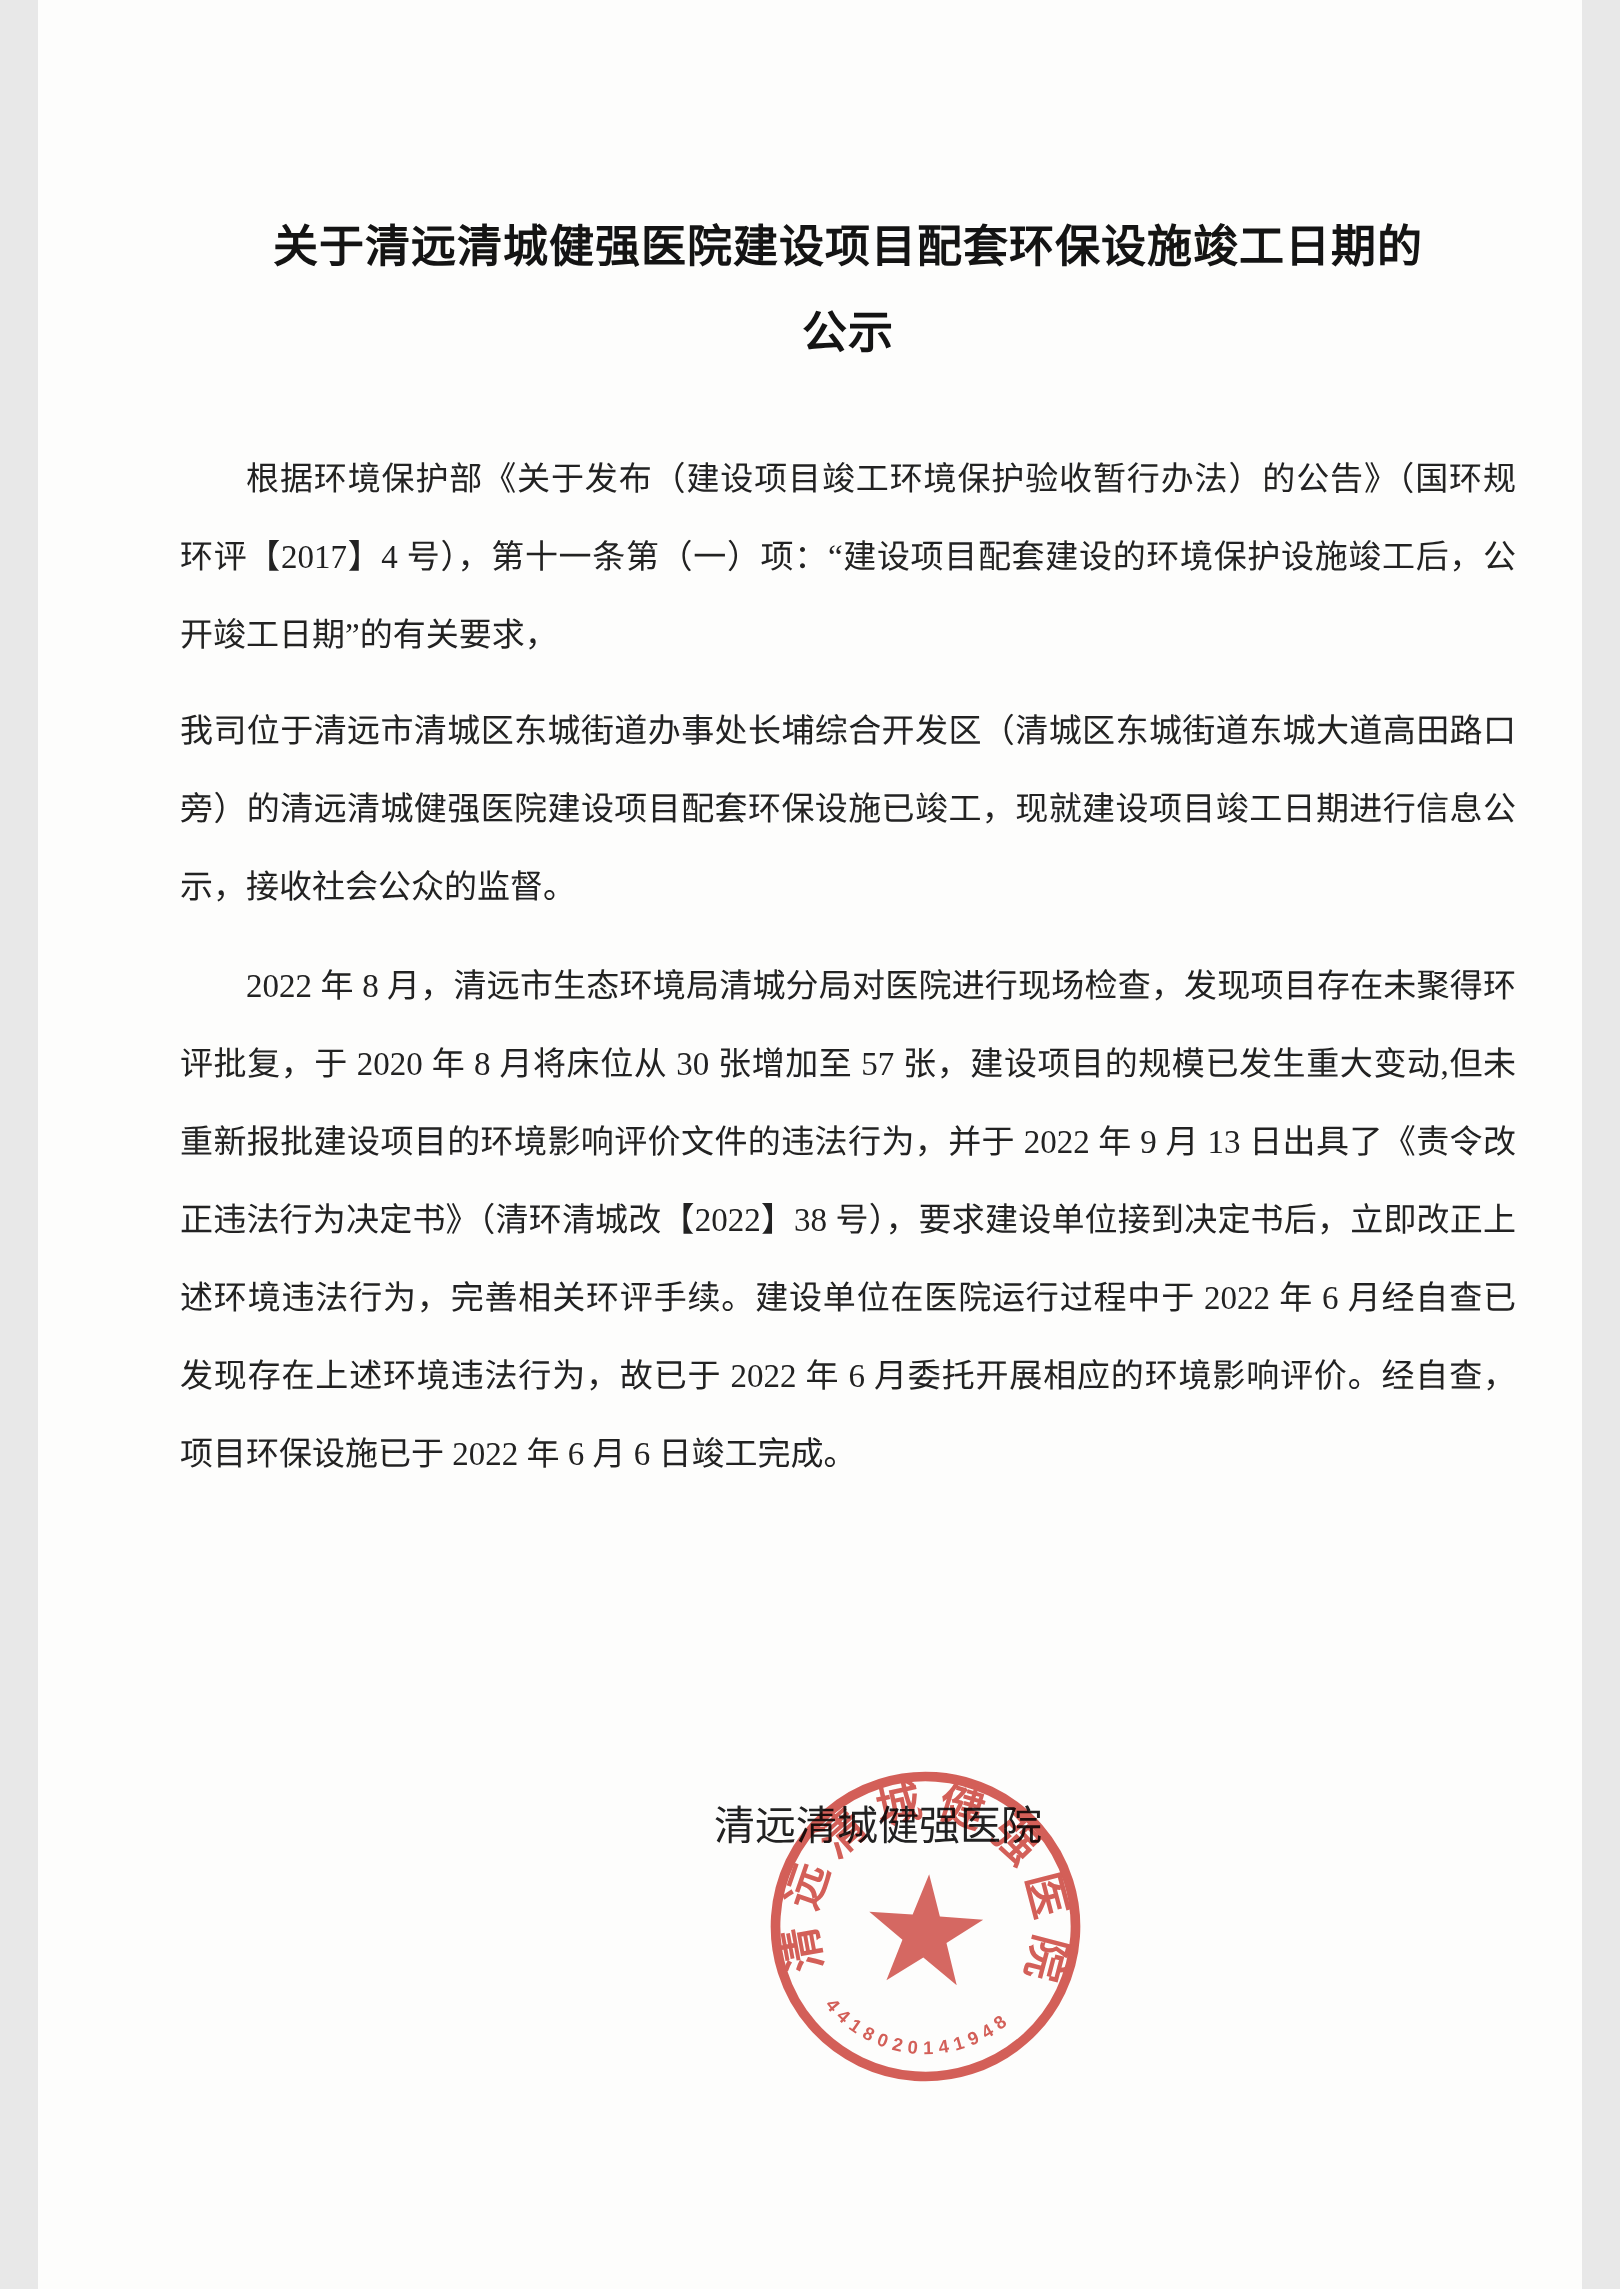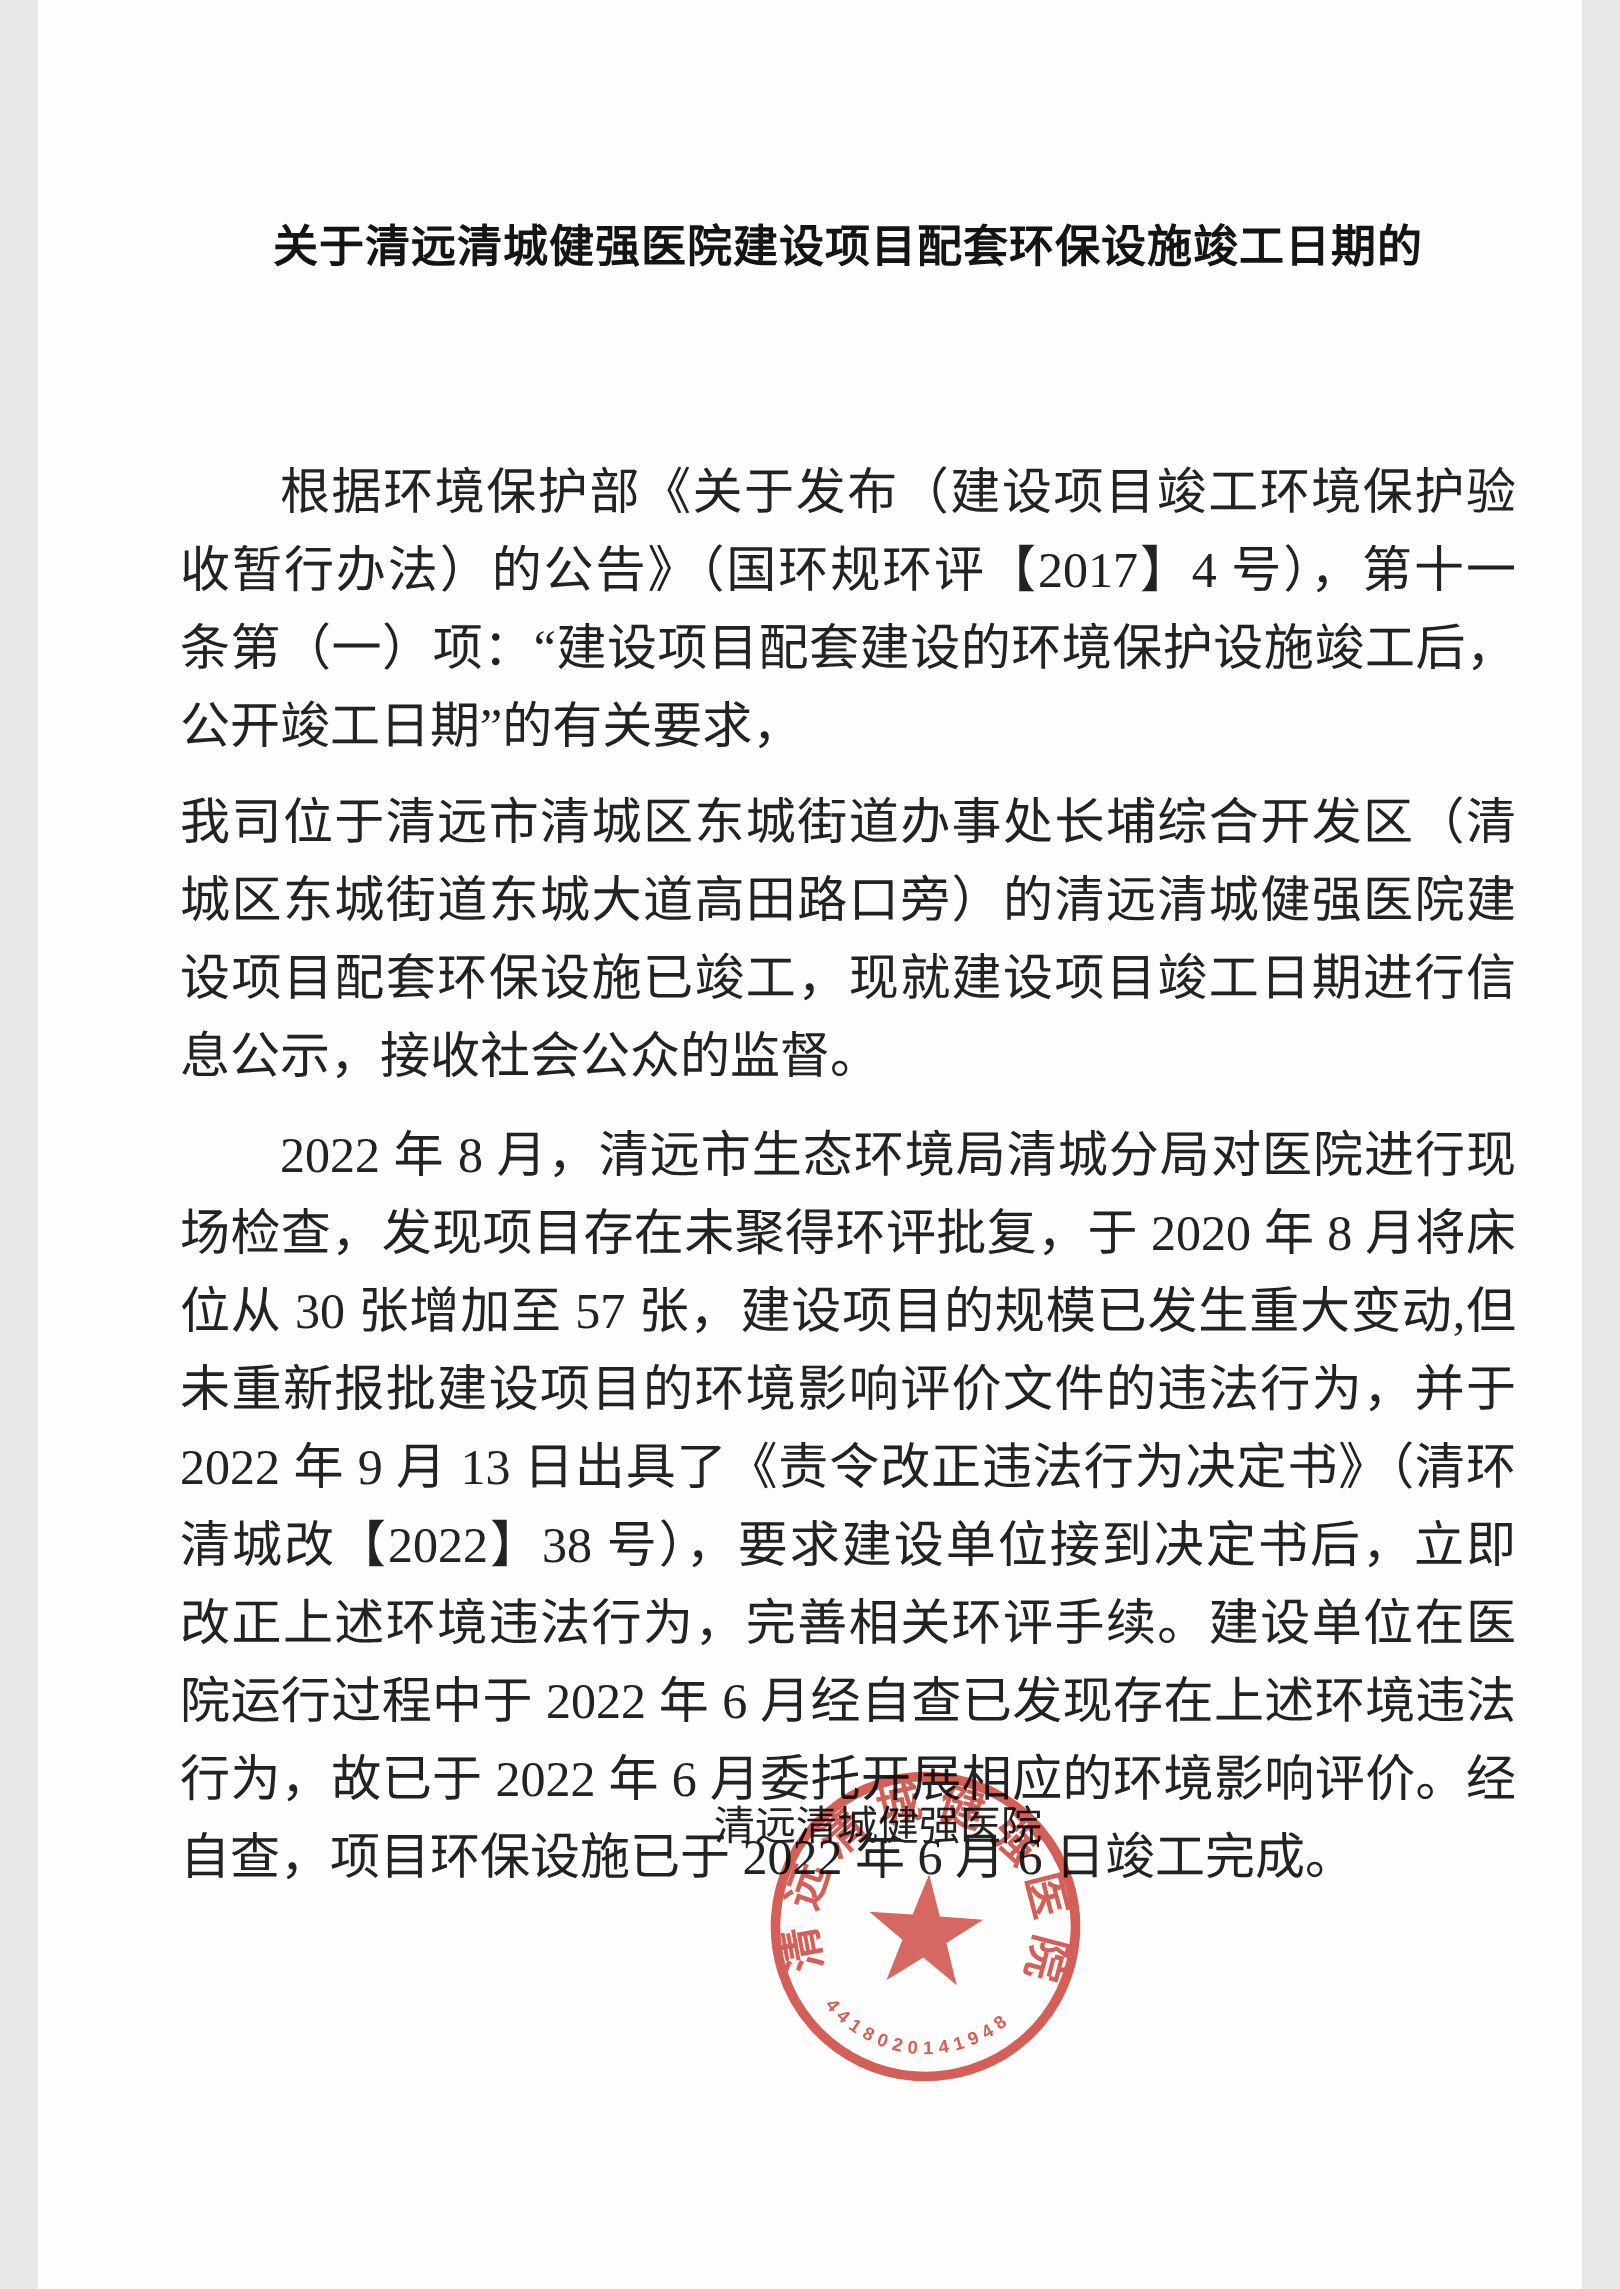--- a/index.html
+++ b/index.html
@@ -28,24 +28,24 @@
     font-size: 45px;
     font-weight: 700;
     color: #141414;
     line-height: 86px;
     letter-spacing: 1px;
   }
   .title-line { display: block; }
   
   .body-text {
     position: absolute;
-    top: 453px;
+    top: 440px;
     left: 142px;
     width: 1336px;
-    font-size: 50px;
+    font-size: 33px;
     line-height: 78px;
     text-align: justify;
     color: #222222;
   }
   .para { margin: 0; }
   .para.indent { text-indent: 2em; }
   .para.gap-sm { margin-top: 17.6px; }
   .para.gap-md { margin-top: 21.6px; }
   .para.gap-xs { margin-top: 11.8px; }
   
@@ -91,20 +91,21 @@
     font-weight: 600;
   }
 </style>
 </head>
 <body>
 
 <div class="page">
 
   <h1 class="title">
     <span class="title-line">关于清远清城健强医院建设项目配套环保设施竣工日期的</span>
+    <span class="title-line">公示</span>
   </h1>
 
   <div class="body-text">
     <p class="para indent">根据环境保护部《关于发布（建设项目竣工环境保护验收暂行办法）的公告》（国环规环评【2017】4 号），第十一条第（一）项：“建设项目配套建设的环境保护设施竣工后，公开竣工日期”的有关要求，</p>
     <p class="para gap-sm">我司位于清远市清城区东城街道办事处长埔综合开发区（清城区东城街道东城大道高田路口旁）的清远清城健强医院建设项目配套环保设施已竣工，现就建设项目竣工日期进行信息公示，接收社会公众的监督。</p>
     <p class="para indent gap-md">2022 年 8 月，清远市生态环境局清城分局对医院进行现场检查，发现项目存在未聚得环评批复，于 2020 年 8 月将床位从 30 张增加至 57 张，建设项目的规模已发生重大变动,但未重新报批建设项目的环境影响评价文件的违法行为，并于 2022 年 9 月 13 日出具了《责令改正违法行为决定书》（清环清城改【2022】38 号），要求建设单位接到决定书后，立即改正上述环境违法行为，完善相关环评手续。建设单位在医院运行过程中于 2022 年 6 月经自查已发现存在上述环境违法行为，故已于 2022 年 6 月委托开展相应的环境影响评价。经自查，项目环保设施已于 2022 年 6 月 6 日竣工完成。</p>
   </div>
 
   <div class="sig-org">清远清城健强医院</div>
 

